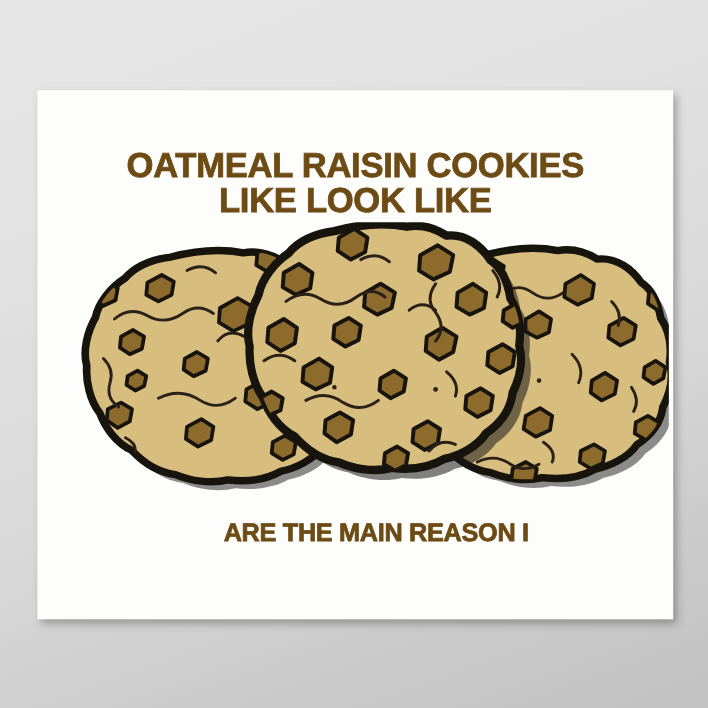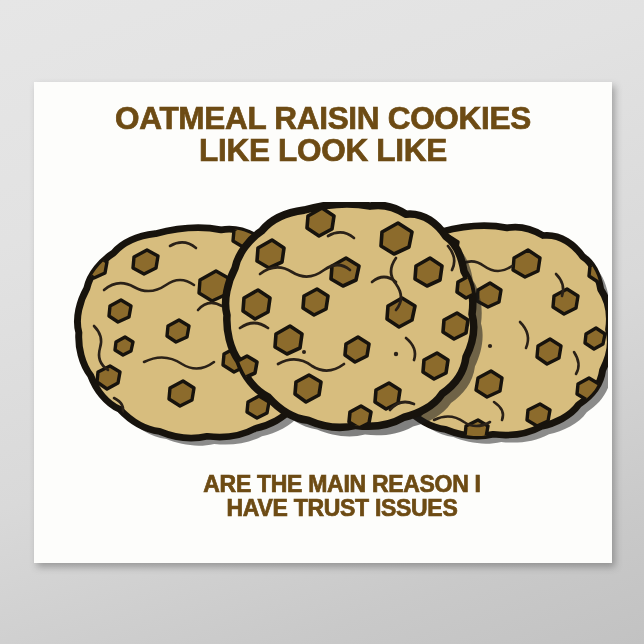--- a/index.html
+++ b/index.html
@@ -43,21 +43,21 @@
   .headline {
     top: 20px;
     font-size: 31.5px;
   }
   .footline {
     top: 391px;
     font-size: 23px;
     margin-left: 19px;
   }
   .tline { display: block; white-space: nowrap; }
-  .tline.l1 { transform: scaleX(1.0); }
+  .tline.l1 { transform: scaleX(1.0); margin-top: 32px; }
 
   
   #cookie-art {
     position: absolute;
     left: 18px;
     top: 120px;
     width: 556px;
     height: 268px;
   }
   #cookie-art svg { display: block; width: 100%; height: 100%; }
@@ -224,17 +224,16 @@
             </g>
             <circle cx="196" cy="152" r="2.2" fill="#2a2118"></circle>
             <circle cx="104" cy="150" r="2.0" fill="#2a2118"></circle>
           </g>
         </g>
       </svg>
     </div>
 
     <div class="footline">
       <span class="tline">ARE THE MAIN REASON I</span>
-      <span class="tline">HAVE TRUST ISSUES</span>
     </div>
 
   </div>
 </div>
 
 </body></html>

